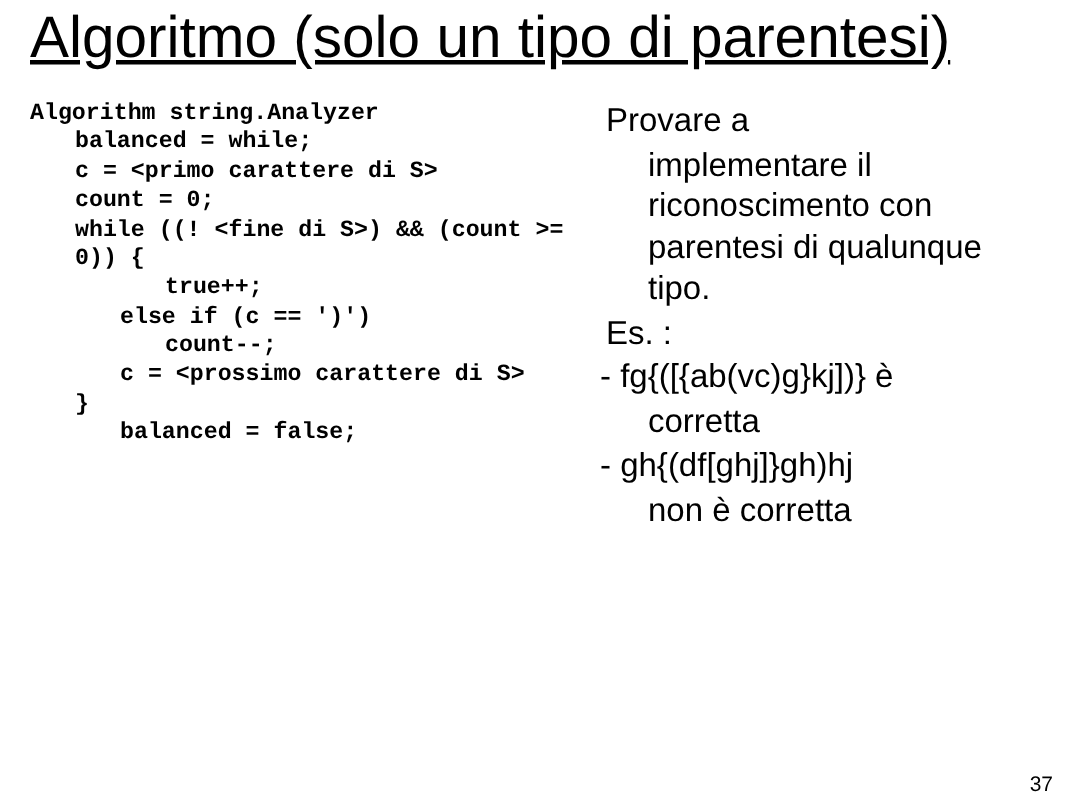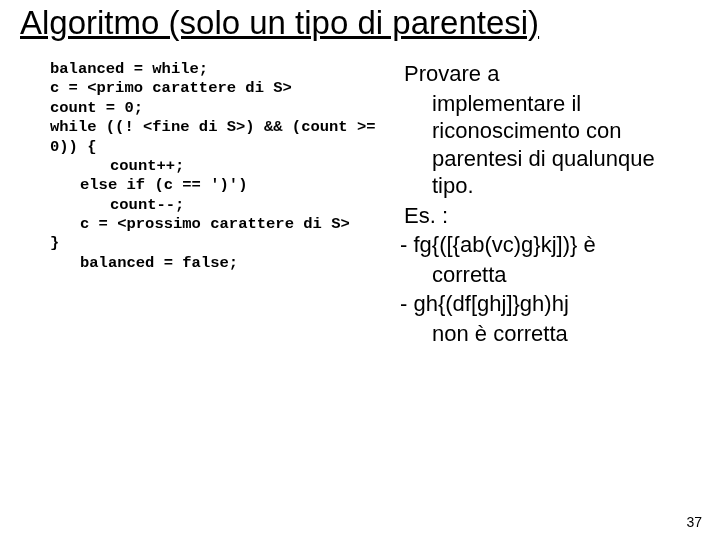--- a/index.html
+++ b/index.html
@@ -8,21 +8,21 @@
     width: 720px;
     height: 540px;
     background: #fff;
     font-family: "Comic Sans MS", cursive, sans-serif;
     color: #000;
     position: relative;
     overflow: hidden;
   }
   .title {
     padding: 4px 20px 0 20px;
-    font-size: 33px;
+    font-size: 39px;
     text-decoration: underline;
     white-space: nowrap;
   }
   .content {
     display: flex;
     padding: 18px 20px 0 20px;
   }
   .left {
     width: 370px;
     font-family: "Courier New", monospace;
@@ -54,25 +54,26 @@
     text-align: right;
   }
 </style>
 </head>
 <body>
 
 <div class="title">Algoritmo (solo un tipo di parentesi)</div>
 
 <div class="content">
   <div class="left">
+    <div class="code-line i0">Algorithm string.Analyzer</div>
     <div class="code-line i1">balanced = while;</div>
     <div class="code-line i1">c = &lt;primo carattere di S&gt;</div>
     <div class="code-line i1">count = 0;</div>
     <div class="code-line i1">while ((! &lt;fine di S&gt;) &amp;&amp; (count &gt;= 0)) {</div>
-    <div class="code-line i3">count++;</div>
+    <div class="code-line i3">true++;</div>
     <div class="code-line i2">else if (c == ')')</div>
     <div class="code-line i3">count--;</div>
     <div class="code-line i2">c = &lt;prossimo carattere di S&gt;</div>
     <div class="code-line i1">}</div>
     <div class="code-line i2">balanced = false;</div>
   </div>
 
   <div class="right">
     <div class="para">Provare a</div>
     <div class="para indent">implementare il riconoscimento con parentesi di qualunque tipo.</div>

